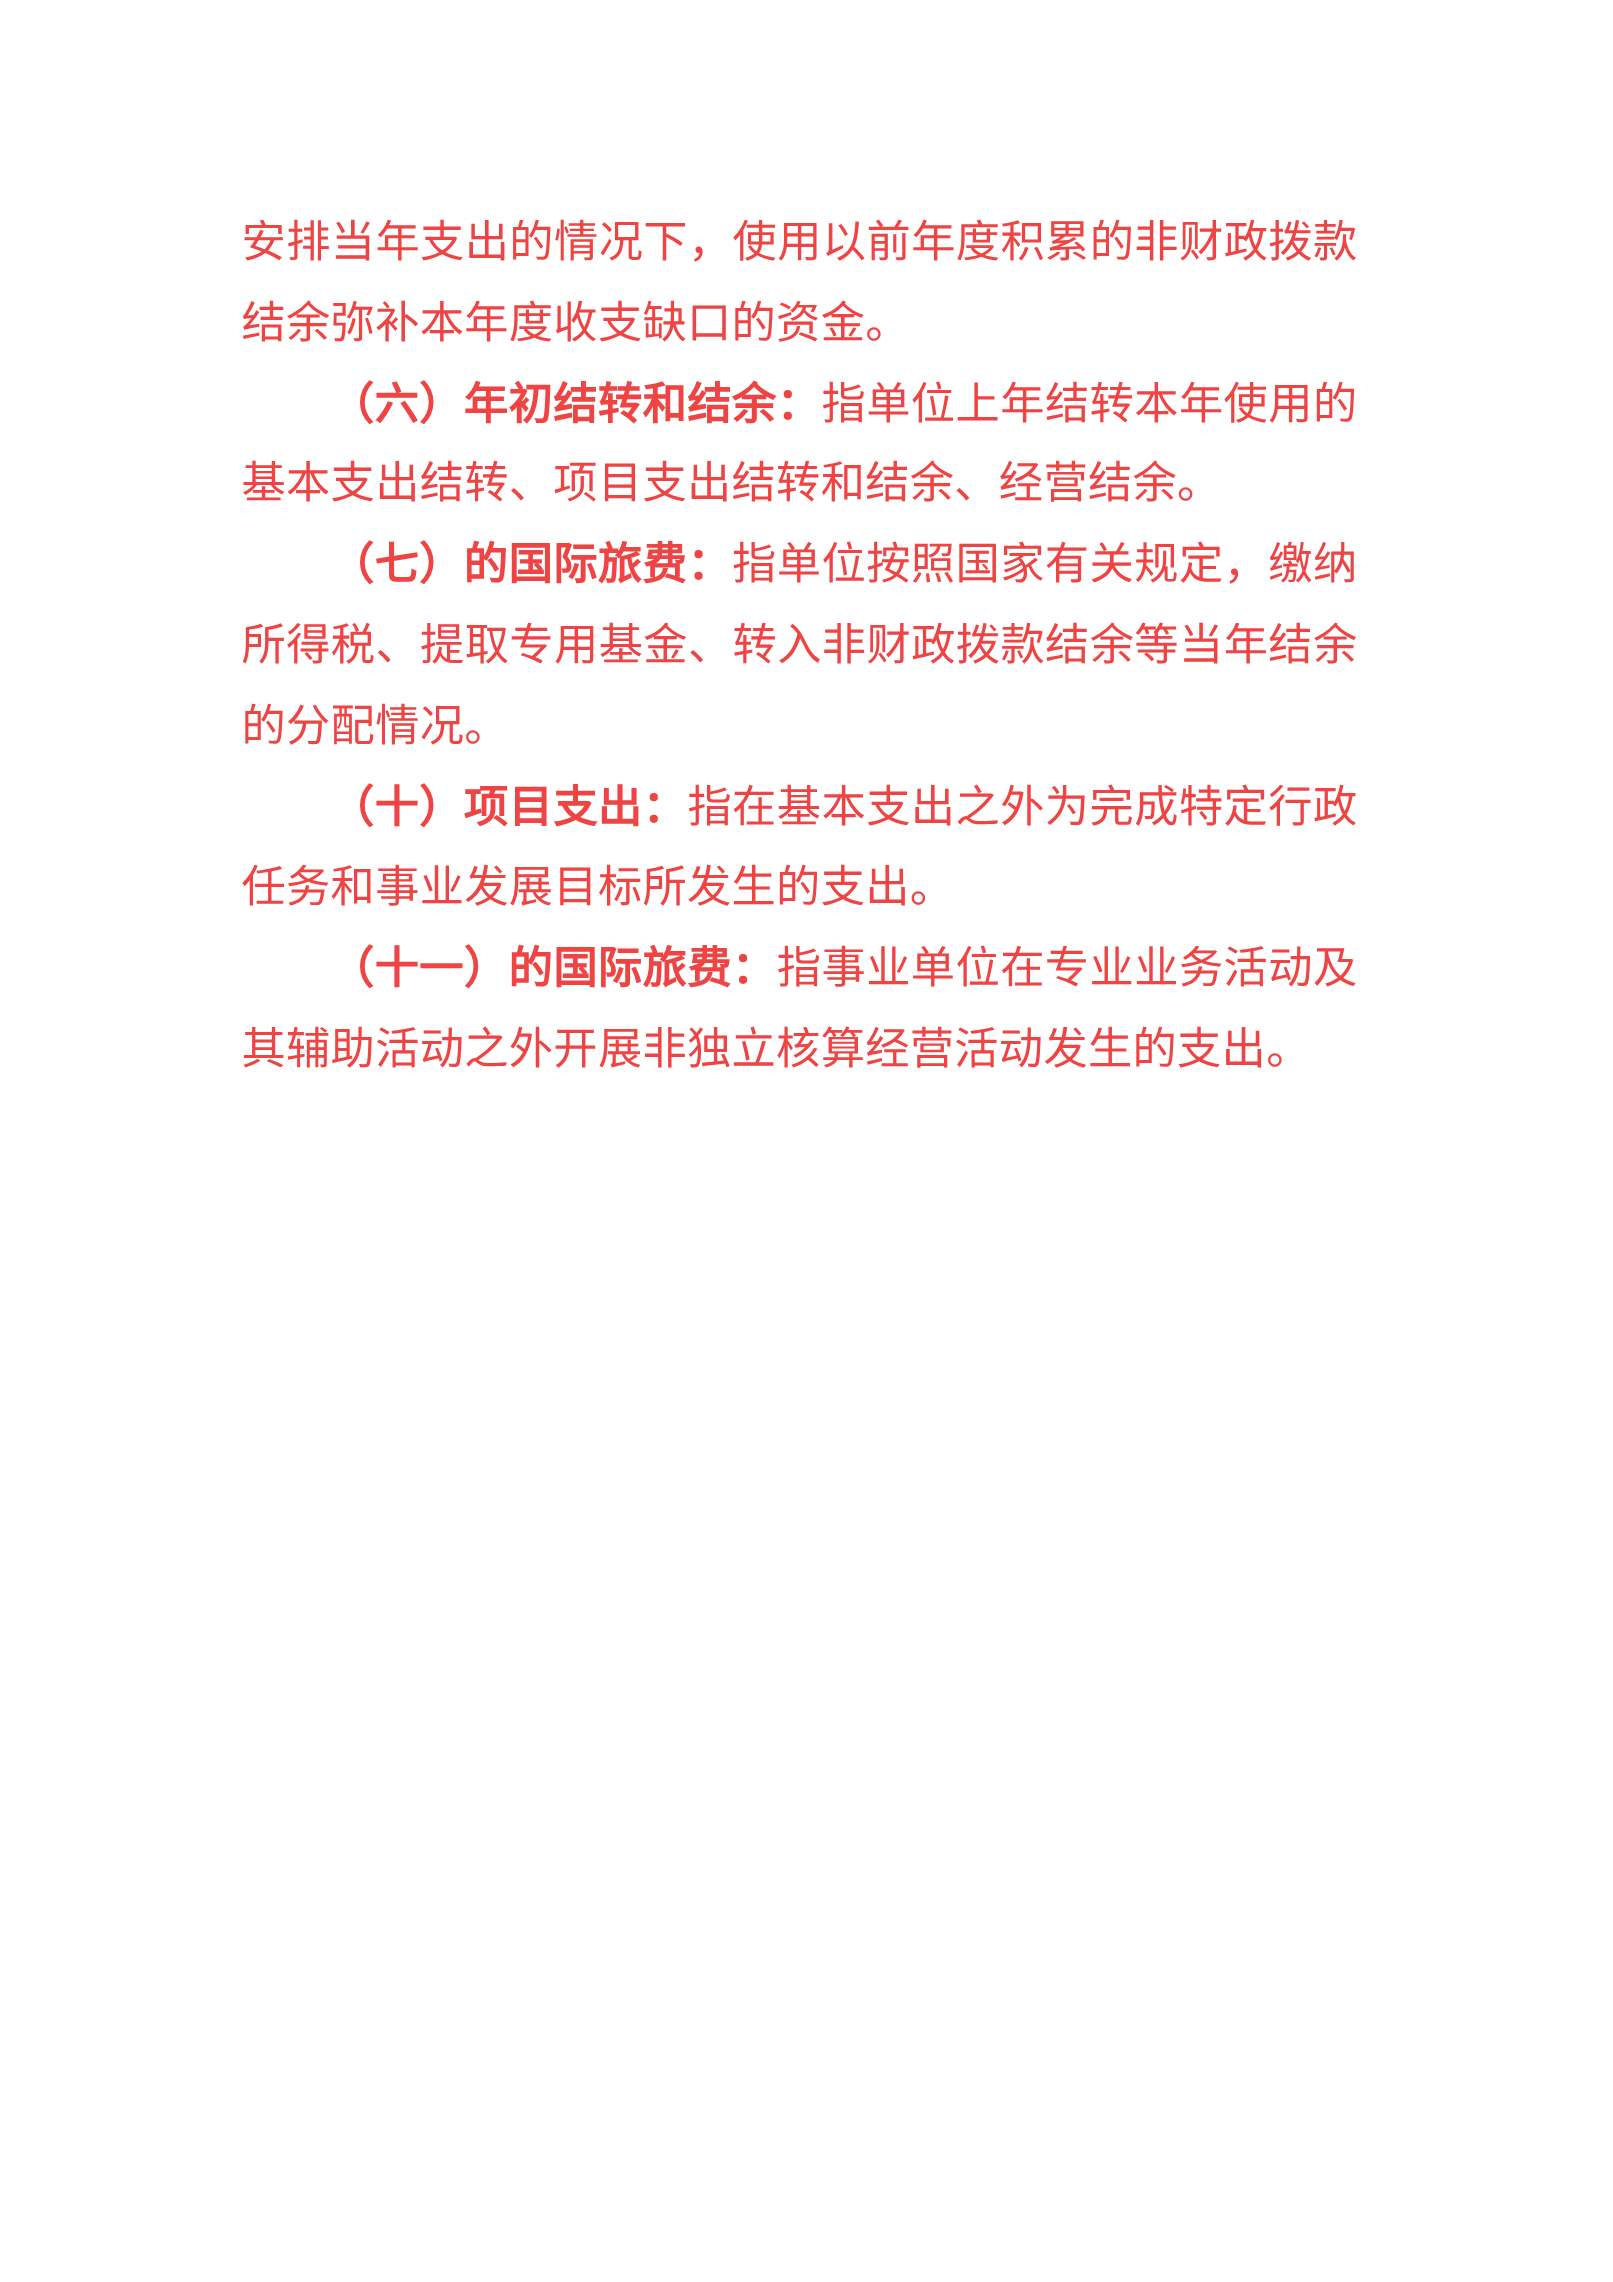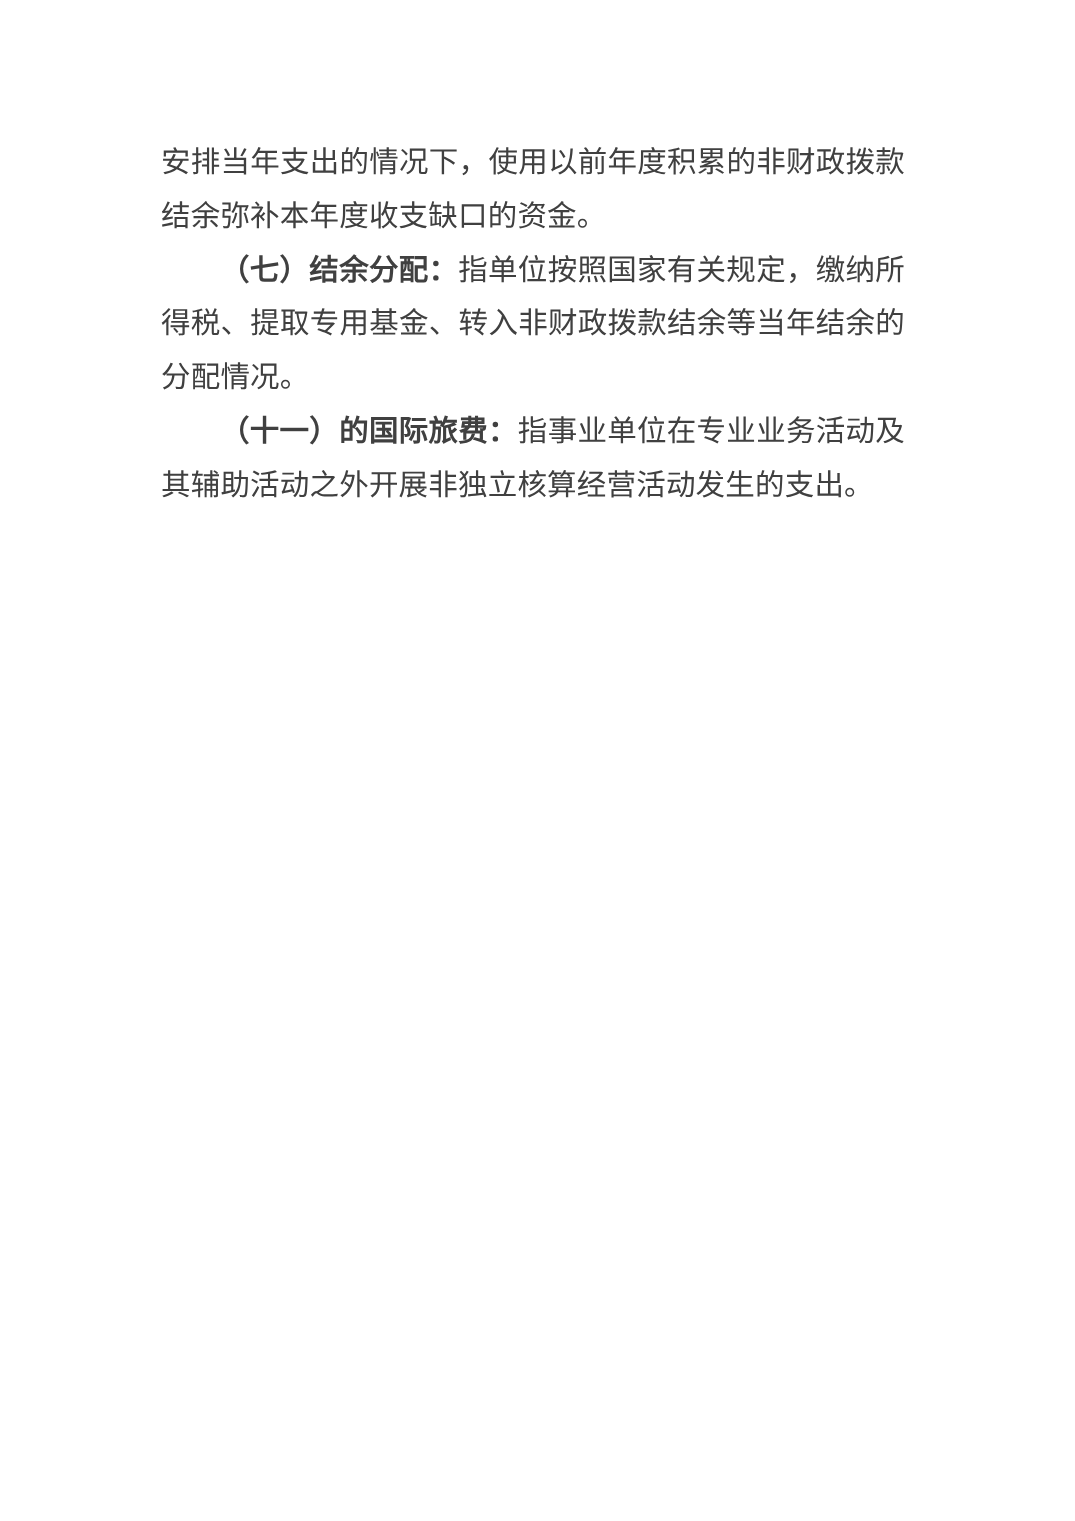--- a/index.html
+++ b/index.html
@@ -7,21 +7,21 @@
     padding: 0;
     background: #ffffff;
   }
   .page {
     position: relative;
     width: 1075px;
     height: 1521px;
     background: #ffffff;
     overflow: hidden;
     font-family: "Liberation Serif", "DejaVu Serif", serif;
-    color: #404040;
+    color: #ef4444;
   }
   .doc-content {
     position: absolute;
     left: 161px;
     top: 136px;
     width: 744px;
     font-size: 29.5px;
     line-height: 53.8px;
     text-align: justify;
     letter-spacing: 0.2px;
@@ -39,23 +39,25 @@
   }
 </style>
 </head>
 <body>
 
 <div class="page">
   <div class="doc-content">
 
     <p class="para continuation"><span>安排当年支出的情况下，使用以前年度积累的非财政拨款结余弥补本年度收支缺口的资金。</span></p>
 
+    <p class="para"><span class="para-heading">（六）年初结转和结余：</span><span>指单位上年结转本年使用的基本支出结转、项目支出结转和结余、经营结余。</span></p>
 
-    <p class="para"><span class="para-heading">（七）结余分配：</span><span>指单位按照国家有关规定，缴纳所得税、提取专用基金、转入非财政拨款结余等当年结余的分配情况。</span></p>
+    <p class="para"><span class="para-heading">（七）的国际旅费：</span><span>指单位按照国家有关规定，缴纳所得税、提取专用基金、转入非财政拨款结余等当年结余的分配情况。</span></p>
 
 
 
+    <p class="para"><span class="para-heading">（十）项目支出：</span><span>指在基本支出之外为完成特定行政任务和事业发展目标所发生的支出。</span></p>
 
     <p class="para"><span class="para-heading">（十一）的国际旅费：</span><span>指事业单位在专业业务活动及其辅助活动之外开展非独立核算经营活动发生的支出。</span></p>
 
 
   </div>
 </div>
 
 </body></html>

